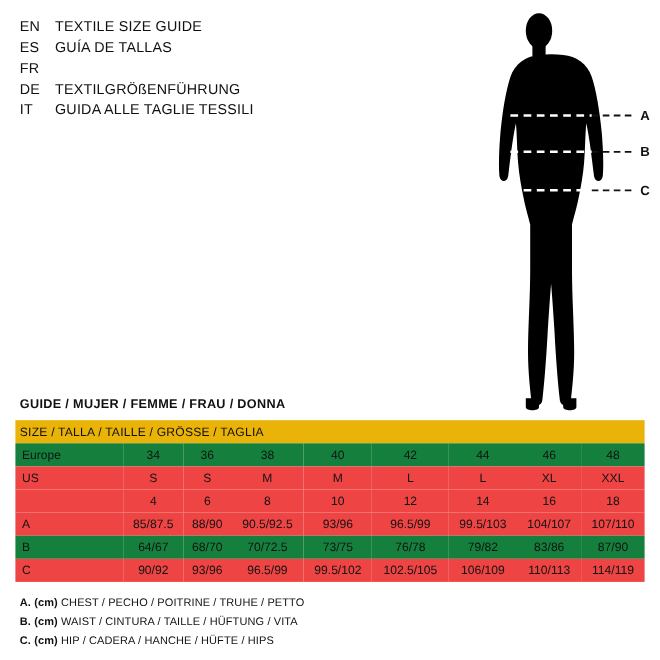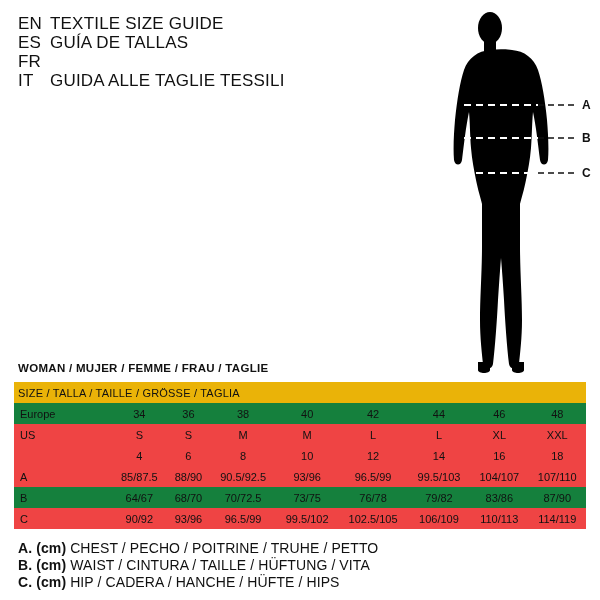--- a/index.html
+++ b/index.html
@@ -19,21 +19,21 @@
   
   .header {
     position: absolute;
     top: 14px;
     left: 18px;
     width: 320px;
   }
   .lang-row {
     display: flex;
     align-items: baseline;
-    font-size: 17px;
+    font-size: 13px;
     line-height: 19px;
     letter-spacing: 0.2px;
   }
   .lang-code {
     width: 32px;
     flex: 0 0 32px;
     color: #111;
   }
   .lang-text {
     color: #111;
@@ -109,21 +109,21 @@
   }
 
   
   .notes {
     position: absolute;
     top: 540px;
     left: 18px;
     width: 560px;
   }
   .note-line {
-    font-size: 14px;
+    font-size: 10px;
     line-height: 17px;
     color: #111;
     letter-spacing: 0.1px;
   }
   .note-line b {
     font-weight: 700;
   }
 </style>
 </head>
 <body>
@@ -132,20 +132,24 @@
   <div class="lang-row">
     <span class="lang-code">EN</span>
     <span class="lang-text">TEXTILE SIZE GUIDE</span>
   </div>
   <div class="lang-row">
     <span class="lang-code">ES</span>
     <span class="lang-text">GUÍA DE TALLAS</span>
   </div>
   <div class="lang-row">
     <span class="lang-code">FR</span>
+  </div>
+  <div class="lang-row">
+    <span class="lang-code">DE</span>
+    <span class="lang-text">TEXTILGRÖßENFÜHRUNG</span>
   </div>
   <div class="lang-row">
     <span class="lang-code">IT</span>
     <span class="lang-text">GUIDA ALLE TAGLIE TESSILI</span>
   </div>
 </div>
 
 <div class="figure-wrap">
   <svg width="180" height="370" viewBox="0 0 180 370">
 
@@ -194,21 +198,21 @@
     <line x1="118" y1="97" x2="158" y2="97" stroke="#111" stroke-width="1.6" stroke-dasharray="6 4"></line>
     <line x1="118" y1="130" x2="158" y2="130" stroke="#111" stroke-width="1.6" stroke-dasharray="6 4"></line>
     <line x1="118" y1="165" x2="158" y2="165" stroke="#111" stroke-width="1.6" stroke-dasharray="6 4"></line>
   </svg>
 
   <div class="marker-label" style="left:162px; top:90px;">A</div>
   <div class="marker-label" style="left:162px; top:123px;">B</div>
   <div class="marker-label" style="left:162px; top:158px;">C</div>
 </div>
 
-<div class="woman-title">WOMAN / MUJER / FEMME / FRAU / TAGLIE</div>
+<div class="woman-title">GUIDE / MUJER / FEMME / FRAU / DONNA</div>
 
 <div class="table-wrap">
   <table class="sizes">
     <tbody>
       <tr class="head-row">
         <td colspan="9">SIZE / TALLA / TAILLE / GRÖSSE / TAGLIA</td>
       </tr>
 
       <tr class="plain">
         <td class="rowhead">Europe</td>

